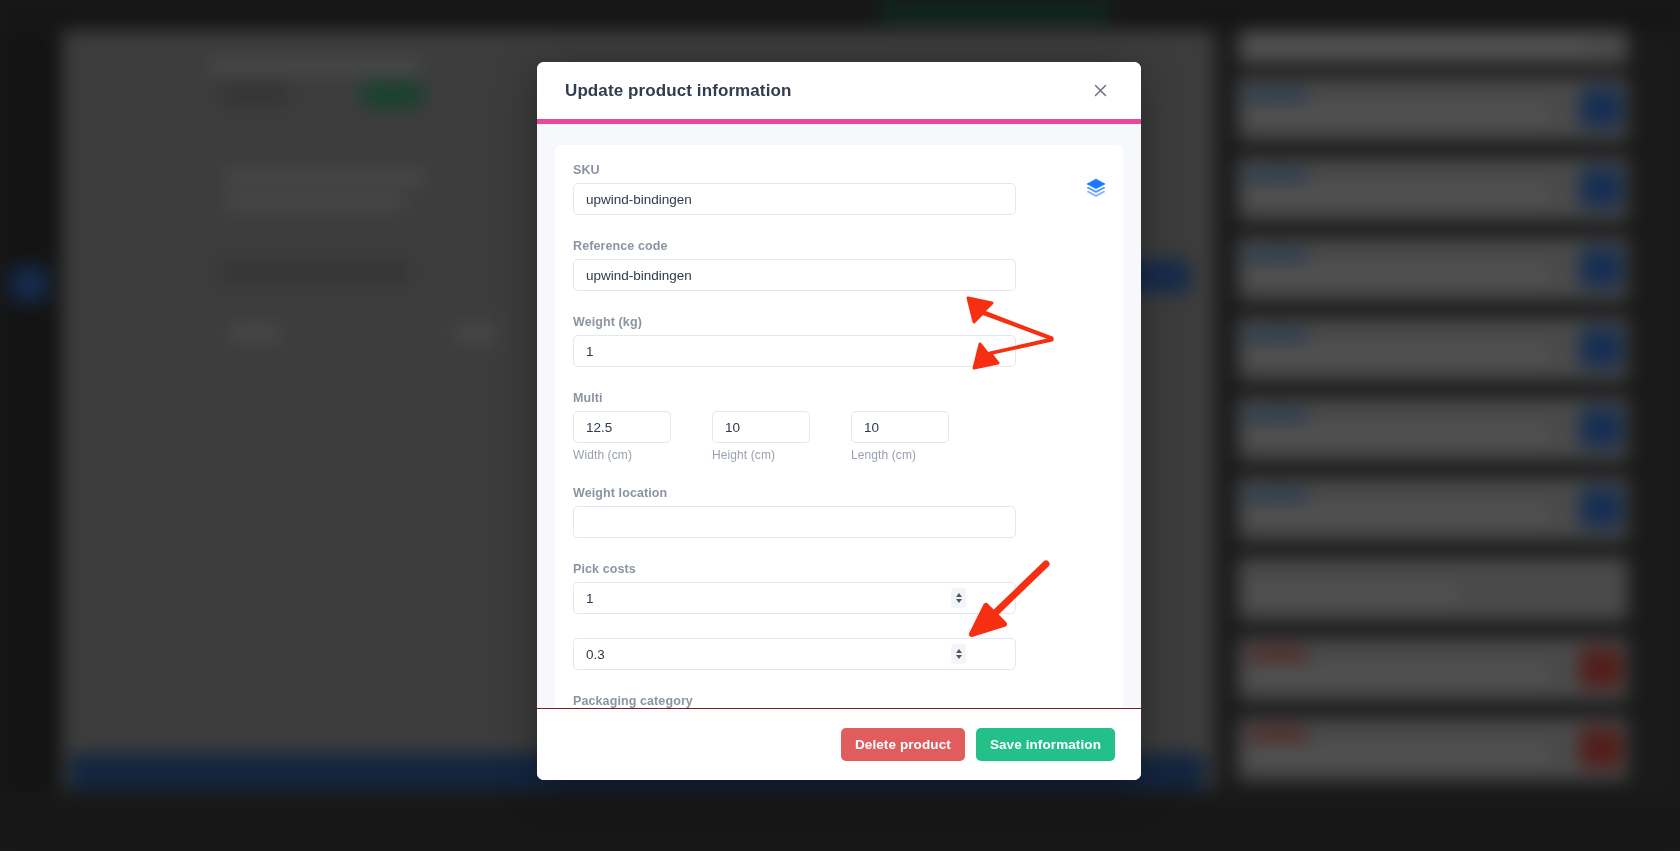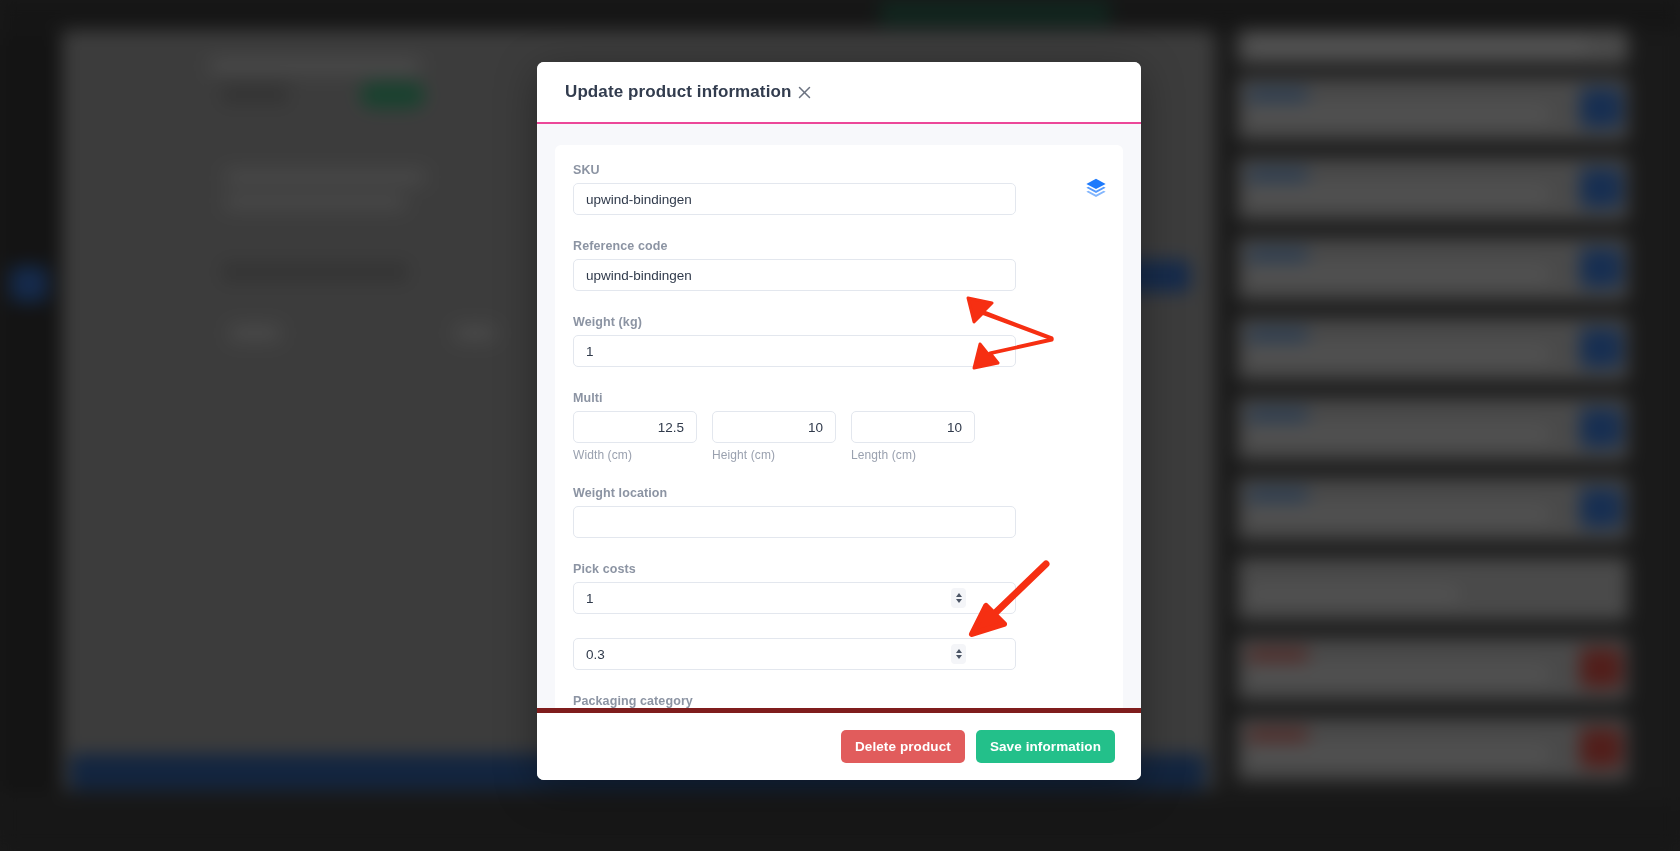--- a/index.html
+++ b/index.html
@@ -80,24 +80,24 @@
     left: 537px; top: 62px;
     width: 604px; height: 718px;
     background: #ffffff;
     border-radius: 7px;
     box-shadow: 0 10px 40px rgba(0,0,0,0.35);
     display: flex; flex-direction: column;
     overflow: hidden;
   }
   .modal-header {
     height: 62px; flex: 0 0 62px;
-    display: flex; align-items: center; justify-content: flex-start;
+    display: flex; align-items: center; justify-content: space-between;
     padding: 0 28px;
     background: #fff;
-    border-bottom: 2px solid #ec4899;
+    border-bottom: 5px solid #ec4899;
   }
   .modal-title {
     font-size: 17px; font-weight: bold; color: #323c4e; letter-spacing: .1px;
   }
   .close-btn {
     width: 26px; height: 26px; display: flex; align-items: center; justify-content: center;
     cursor: pointer; color: #6b7280;
   }
   .close-btn svg { display: block; }
 
@@ -130,21 +130,21 @@
     line-height: 30px;
     font-family: "Liberation Sans", sans-serif;
     outline: none;
     display: block;
   }
   .input::placeholder { color: #b9c0cc; }
 
   
   .size-row { display: flex; gap: 15px; }
   .size-col { width: 124px; }
-  .size-col .input { width: 124px; text-align: right; }
+  .size-col .input { width: 98px; }
   .size-sub {
     display: block;
     font-size: 12px; color: #9aa1af; margin-top: 5px; letter-spacing: .1px;
   }
 
   
   .spin-wrap { position: relative; width: 403px; }
   .spin-wrap .input { padding-right: 34px; }
   .spinner {
     position: absolute; right: 10px; top: 50%; transform: translateY(-50%);
@@ -179,21 +179,21 @@
 
   
   .layers-icon {
     position: absolute; right: 16px; top: 32px;
     width: 22px; height: 22px; color: #1d7afc;
   }
 
   .modal-footer {
     flex: 0 0 72px; height: 72px;
     background: #fff;
-    border-top: 5px solid #7f1d1d;
+    border-top: 1px solid #7f1d1d;
     display: flex; align-items: center; justify-content: flex-end;
     gap: 11px;
     padding: 0 26px;
   }
   .btn {
     border: none; border-radius: 5px;
     font-size: 13.5px; font-weight: bold;
     color: #fff; cursor: pointer;
     padding: 9px 14px;
     font-family: "Liberation Sans", sans-serif;

